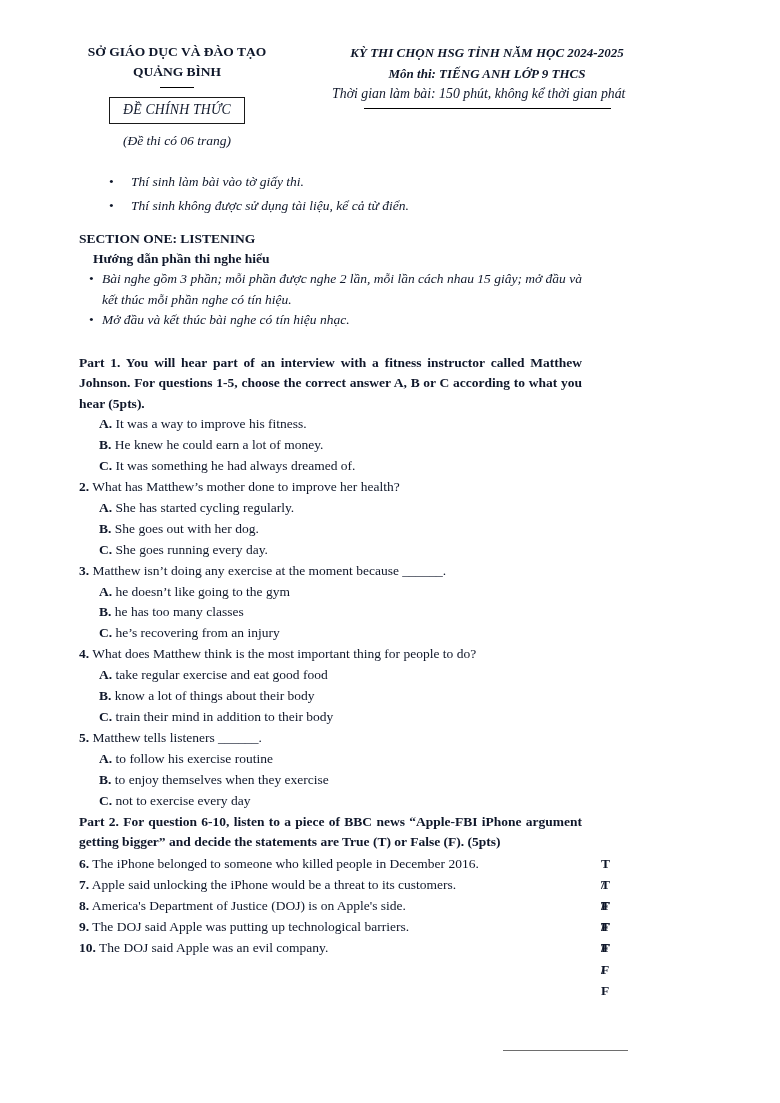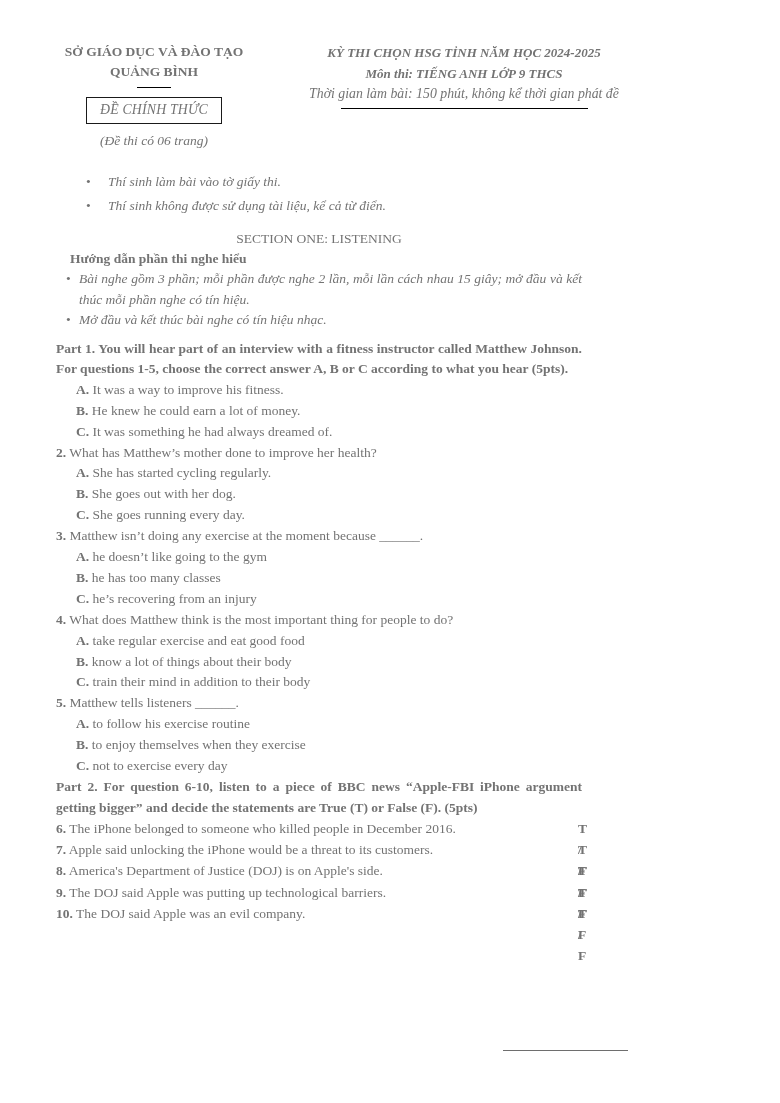--- a/index.html
+++ b/index.html
@@ -2,24 +2,24 @@
 <html><head>
 <meta charset="utf-8">
 <style>
   * { margin:0; padding:0; box-sizing:border-box; }
   html, body { background:#ffffff; }
   body { width:780px; }
   .page {
     position:relative;
     width:628px; height:1103px;
     background:#ffffff;
-    color:#737373;
+    color:#0f172a;
     font-family:"Liberation Serif","DejaVu Serif",serif;
     font-size:13.5px;
-    padding:42px 46px 0 56px;
+    padding:42px 46px 0 79px;
     overflow:hidden;
   }
   
   .header { display:flex; align-items:flex-start; }
   .h-left { width:196px; text-align:center; flex:none; }
   .h-right { width:424px; margin-left:auto; text-align:center; flex:none; }
   .h-bold { font-weight:bold; line-height:20px; }
   .h-right .h-line1 { font-size:14px; line-height:21px; }
   .h-right .h-bold { font-size:13px; line-height:21px;font-style:italic; }
   .h-dash { width:34px; border-top:1.6px solid #000; margin:5px auto 9px auto; }
@@ -35,26 +35,26 @@
   .h-note { font-style:italic; line-height:19px; }
   .h-time { font-style:italic; font-size:13.8px; line-height:20px; }
   .h-rule { width:247px; border-top:1.5px solid #000; margin:4px auto 0 auto; }
   
   .notice { margin-top:20px; }
   .notice-title { font-weight:bold; font-style:italic; line-height:21px; }
   .n-bullet { position:relative; padding-left:52px; font-style:italic; line-height:23.5px; }
   .n-bullet::before { content:"\2022"; position:absolute; left:30px; font-style:normal; }
   
   .section-one { margin-top:12px; }
-  .sec-title { font-weight:normal; line-height:20px;text-align:center; }
+  .sec-title { font-weight:bold; line-height:20px; }
   .sec-sub { font-weight:bold; line-height:20px; padding-left:14px; }
   .s-bullet { position:relative; padding-left:23px; font-style:italic; line-height:20.6px; text-align:justify; }
   .s-bullet::before { content:"\2022"; position:absolute; left:10px; font-style:normal; }
   
-  .part1 { margin-top:8px; }
+  .part1 { margin-top:22px; }
   .part-heading { font-weight:bold; text-align:justify; line-height:20.5px; }
   .q-line { line-height:20.9px; }
   .q-num { font-weight:bold; }
   .opt-line { padding-left:20px; line-height:20.9px; }
   .opt-label { font-weight:bold; }
   .part2 { }
   .stmt { position:relative; line-height:21.2px; }
   .stmt-tf { position:absolute; left:522px; top:0; font-weight:bold; }
   
   .footer-rule { position:absolute; left:503px; top:1050px; width:231px; border-top:1.3px solid #6e6e6e; }

